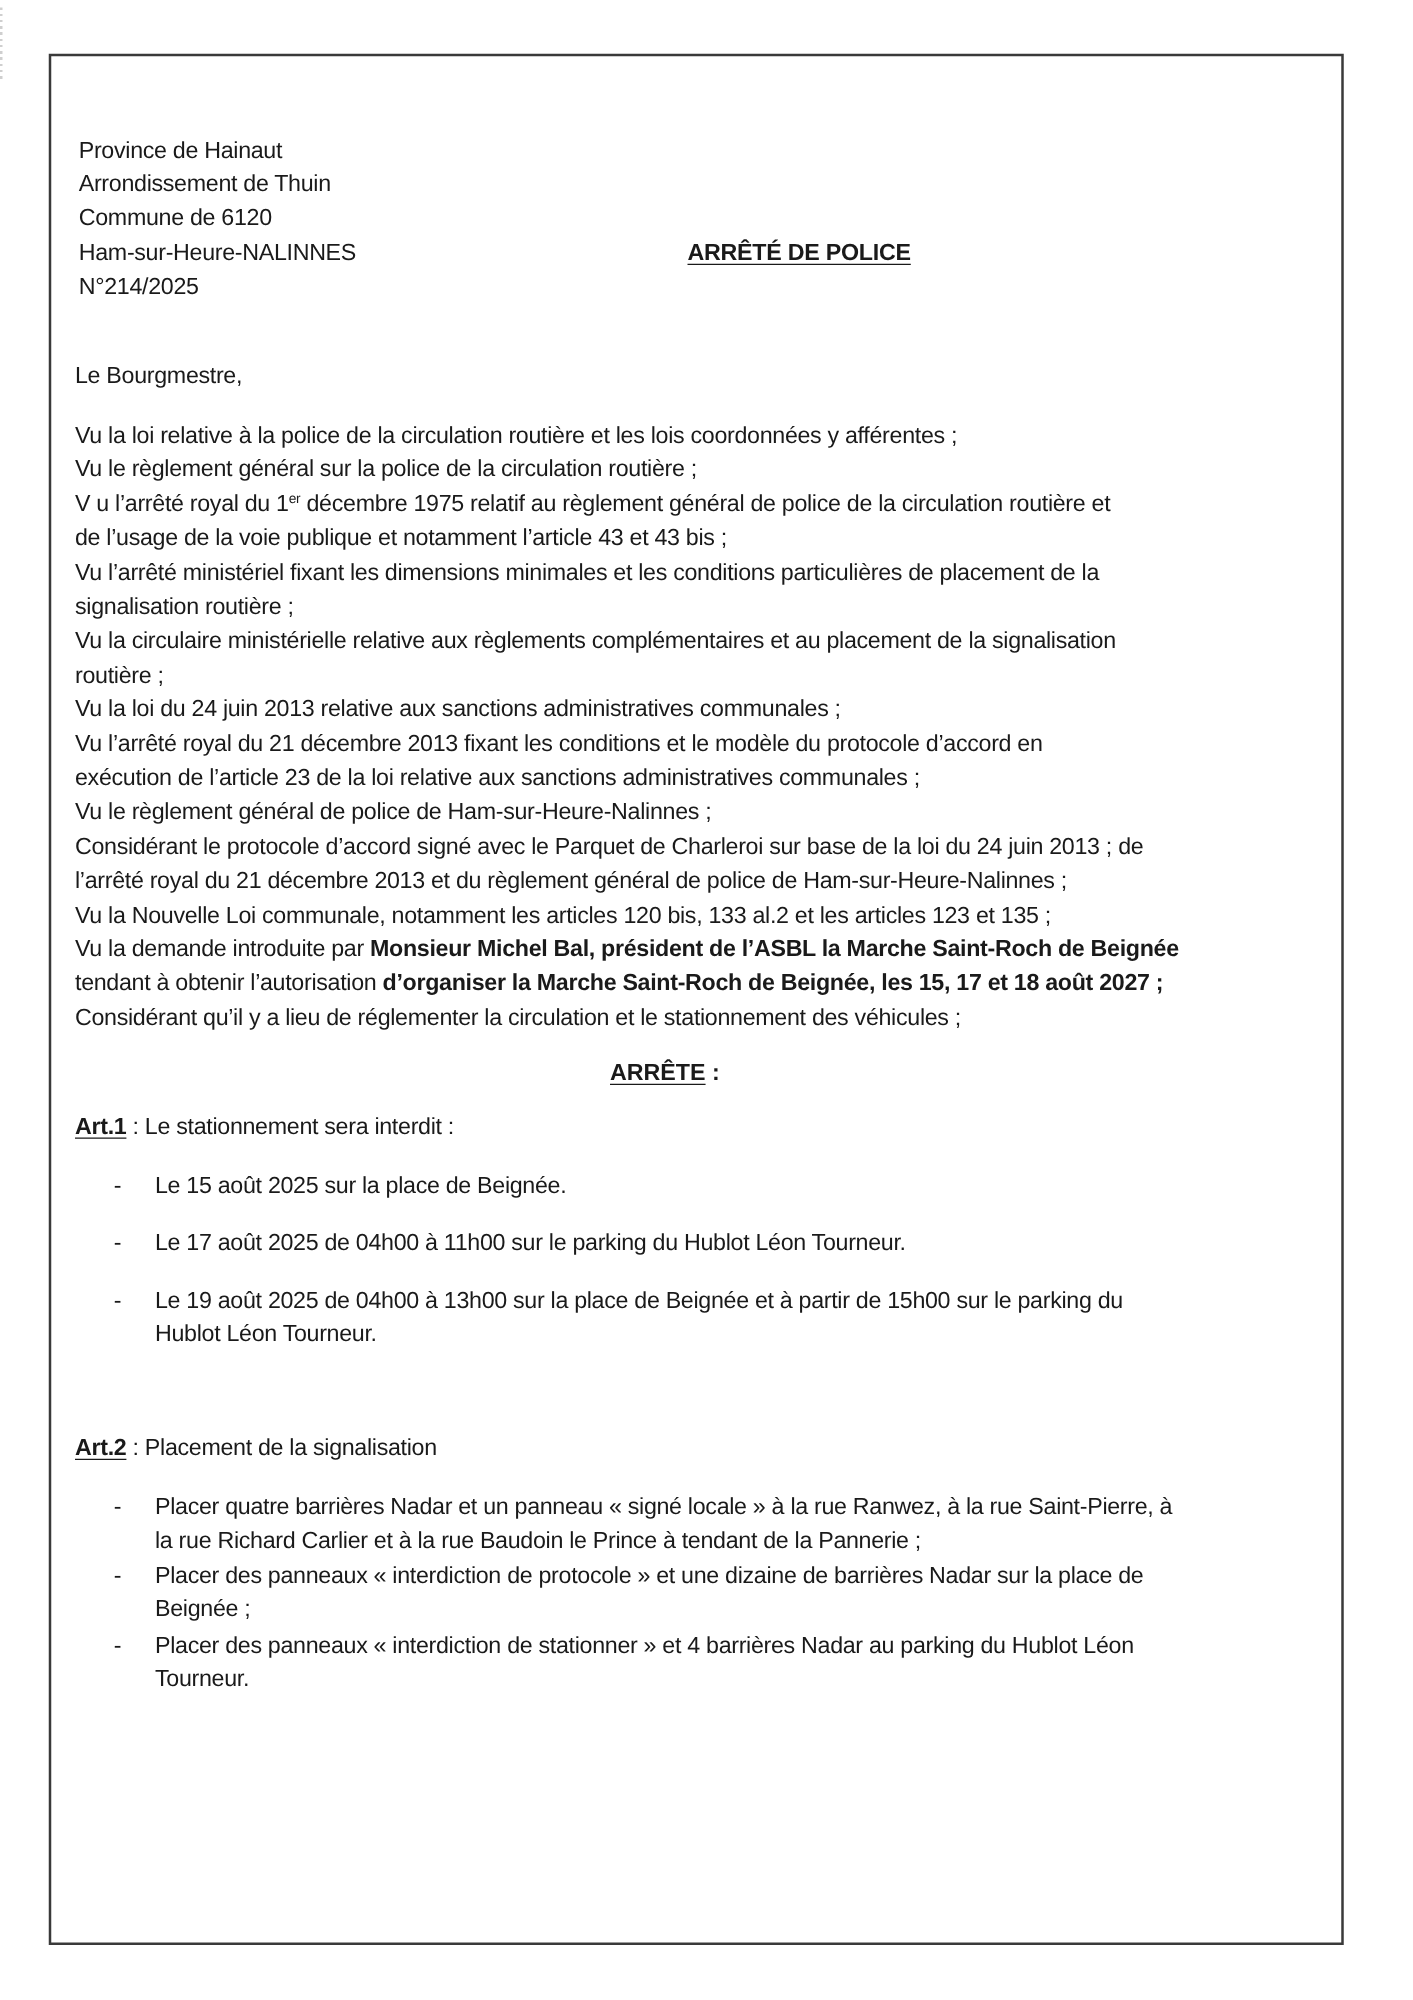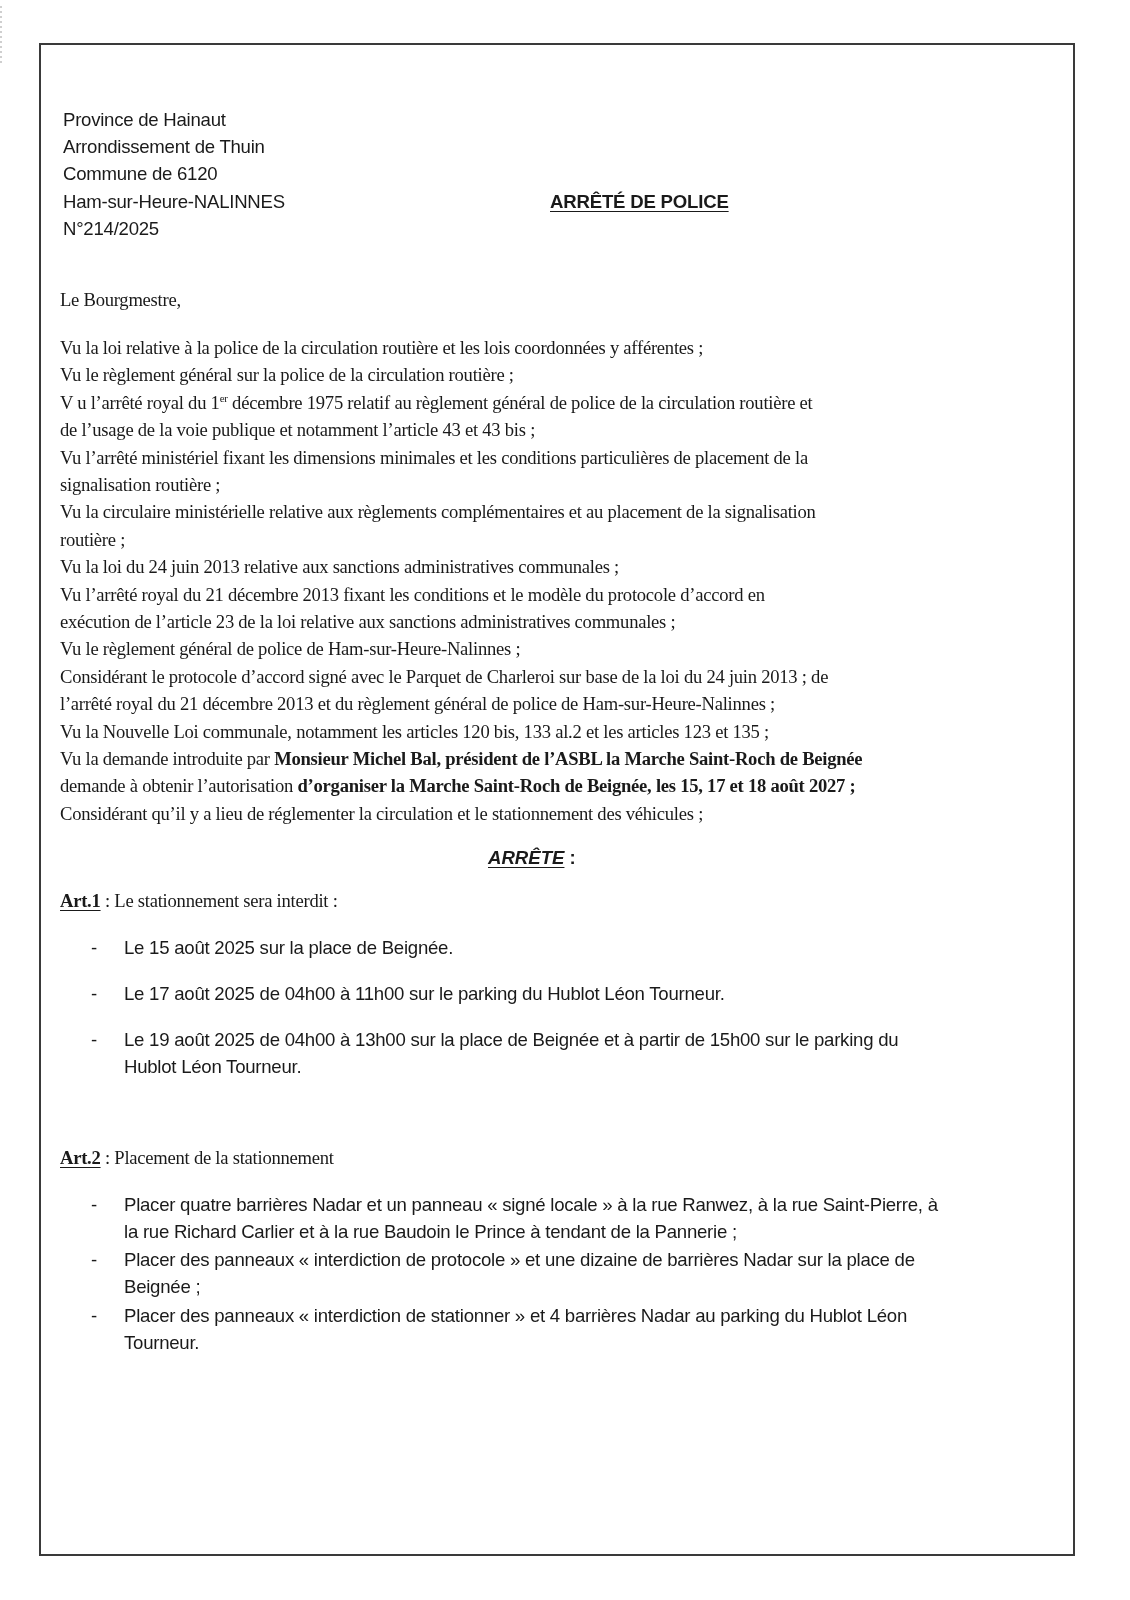--- a/index.html
+++ b/index.html
@@ -33,42 +33,42 @@
     box-sizing: border-box;
   }
   .line {
     position: absolute;
     white-space: nowrap;
     font-size: 18.6px;
     line-height: 24px;
     letter-spacing: -0.25px;
   }
   .header-line { left: 63px; }
-  .body-line { left: 60px; font-family: Liberation Serif, serif; }
+  .body-line { left: 60px; }
   .bold { font-weight: bold; }
   .title {
     position: absolute;
     left: 550px;
     top: 190px;
     font-size: 18.6px;
     line-height: 24px;
     font-weight: bold;
     text-decoration: underline;
     text-underline-offset: 3px;
     letter-spacing: -0.2px;
   }
   .arrete-heading {
     position: absolute;
     left: 488px;
     top: 846px;
     font-size: 18.6px;
     line-height: 24px;
     font-weight: bold;
   }
-  .arrete-heading .u { text-decoration: underline; text-underline-offset: 3px; font-style: italic; }
+  .arrete-heading .u { text-decoration: underline; text-underline-offset: 3px; }
   .art-label { font-weight: bold; text-decoration: underline; text-underline-offset: 3px; }
   .bullet-dash {
     position: absolute;
     left: 91px;
     font-size: 18.6px;
     line-height: 24px;
   }
   .bullet-text {
     position: absolute;
     left: 124px;
@@ -107,42 +107,42 @@
   <div class="line body-line" style="top:500px">Vu la circulaire ministérielle relative aux règlements complémentaires et au placement de la signalisation</div>
   <div class="line body-line" style="top:528px">routière ;</div>
   <div class="line body-line" style="top:555px">Vu la loi du 24 juin 2013 relative aux sanctions administratives communales ;</div>
   <div class="line body-line" style="top:583px">Vu l’arrêté royal du 21 décembre 2013 fixant les conditions et le modèle du protocole d’accord en</div>
   <div class="line body-line" style="top:610px">exécution de l’article 23 de la loi relative aux sanctions administratives communales ;</div>
   <div class="line body-line" style="top:637px">Vu le règlement général de police de Ham-sur-Heure-Nalinnes ;</div>
   <div class="line body-line" style="top:665px">Considérant le protocole d’accord signé avec le Parquet de Charleroi sur base de la loi du 24 juin 2013 ; de</div>
   <div class="line body-line" style="top:692px">l’arrêté royal du 21 décembre 2013 et du règlement général de police de Ham-sur-Heure-Nalinnes ;</div>
   <div class="line body-line" style="top:720px">Vu la Nouvelle Loi communale, notamment les articles 120 bis, 133 al.2 et les articles 123 et 135 ;</div>
   <div class="line body-line" style="top:747px"><span>Vu la demande introduite par </span><span class="bold">Monsieur Michel Bal, président de l’ASBL la Marche Saint-Roch de Beignée</span></div>
-  <div class="line body-line" style="top:774px"><span>demande à obtenir l’autorisation </span><span class="bold">d’organiser la Marche Saint-Roch de Beignée, les 15, 17 et 18 août 2027 ;</span></div>
+  <div class="line body-line" style="top:774px"><span>tendant à obtenir l’autorisation </span><span class="bold">d’organiser la Marche Saint-Roch de Beignée, les 15, 17 et 18 août 2027 ;</span></div>
   <div class="line body-line" style="top:802px">Considérant qu’il y a lieu de réglementer la circulation et le stationnement des véhicules ;</div>
 </div>
 
 <div class="arrete-heading"><span class="u">ARRÊTE</span><span> :</span></div>
 
 <div>
   <div class="line body-line" style="top:889px"><span class="art-label">Art.1</span><span> : Le stationnement sera interdit :</span></div>
 
   <div class="bullet-dash" style="top:936px">-</div>
   <div class="bullet-text" style="top:936px">Le 15 août 2025 sur la place de Beignée.</div>
 
   <div class="bullet-dash" style="top:982px">-</div>
   <div class="bullet-text" style="top:982px">Le 17 août 2025 de 04h00 à 11h00 sur le parking du Hublot Léon Tourneur.</div>
 
   <div class="bullet-dash" style="top:1028px">-</div>
   <div class="bullet-text" style="top:1028px">Le 19 août 2025 de 04h00 à 13h00 sur la place de Beignée et à partir de 15h00 sur le parking du</div>
   <div class="bullet-text" style="top:1055px">Hublot Léon Tourneur.</div>
 </div>
 
 <div>
-  <div class="line body-line" style="top:1146px"><span class="art-label">Art.2</span><span> : Placement de la stationnement</span></div>
+  <div class="line body-line" style="top:1146px"><span class="art-label">Art.2</span><span> : Placement de la signalisation</span></div>
 
   <div class="bullet-dash" style="top:1193px">-</div>
   <div class="bullet-text" style="top:1193px">Placer quatre barrières Nadar et un panneau « signé locale » à la rue Ranwez, à la rue Saint-Pierre, à</div>
   <div class="bullet-text" style="top:1220px">la rue Richard Carlier et à la rue Baudoin le Prince à tendant de la Pannerie ;</div>
 
   <div class="bullet-dash" style="top:1248px">-</div>
   <div class="bullet-text" style="top:1248px">Placer des panneaux « interdiction de protocole » et une dizaine de barrières Nadar sur la place de</div>
   <div class="bullet-text" style="top:1275px">Beignée ;</div>
 
   <div class="bullet-dash" style="top:1304px">-</div>

